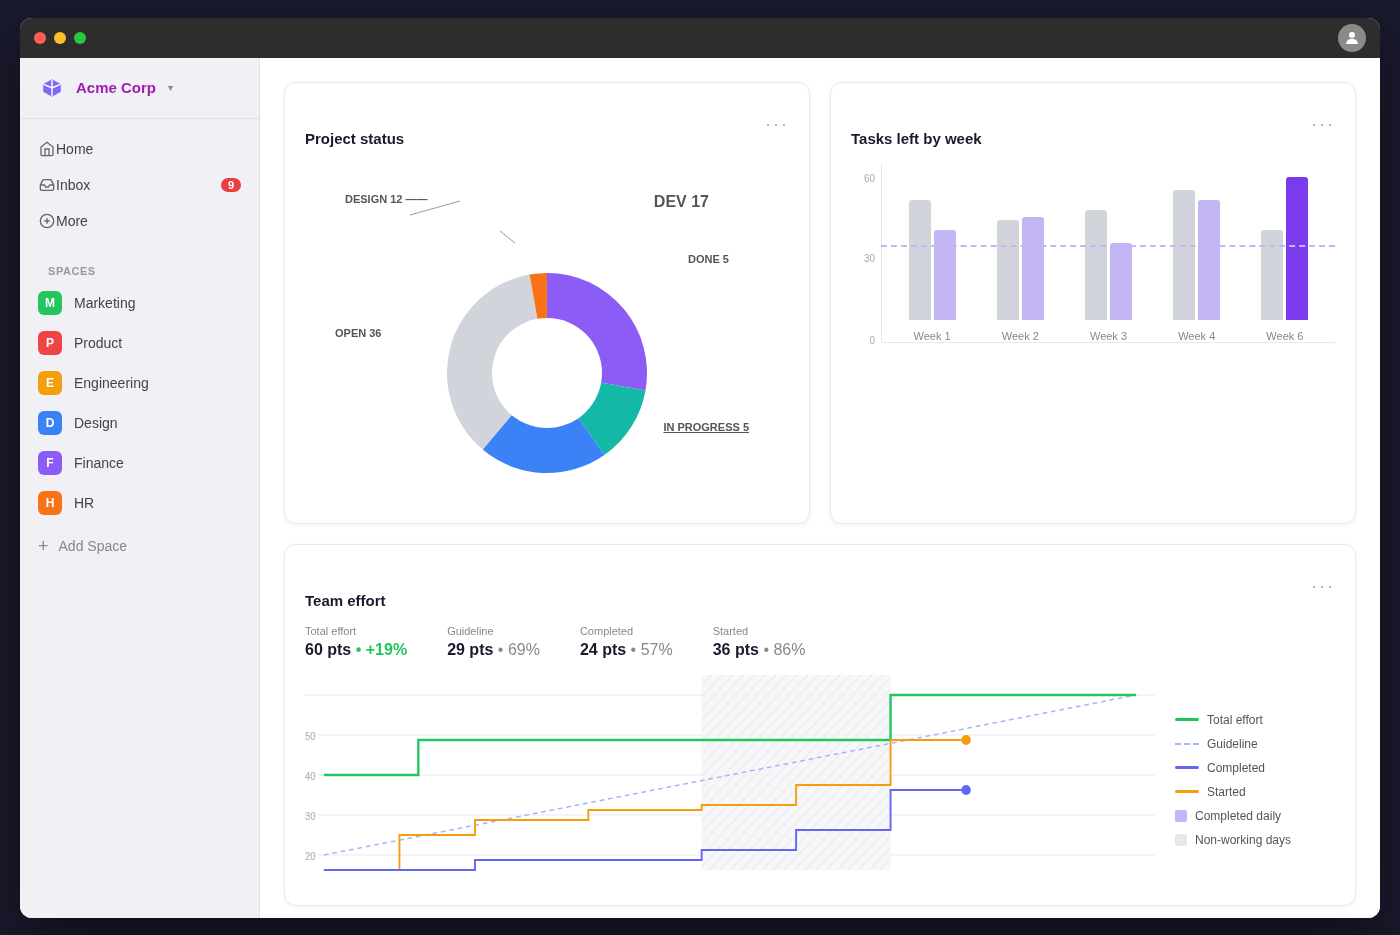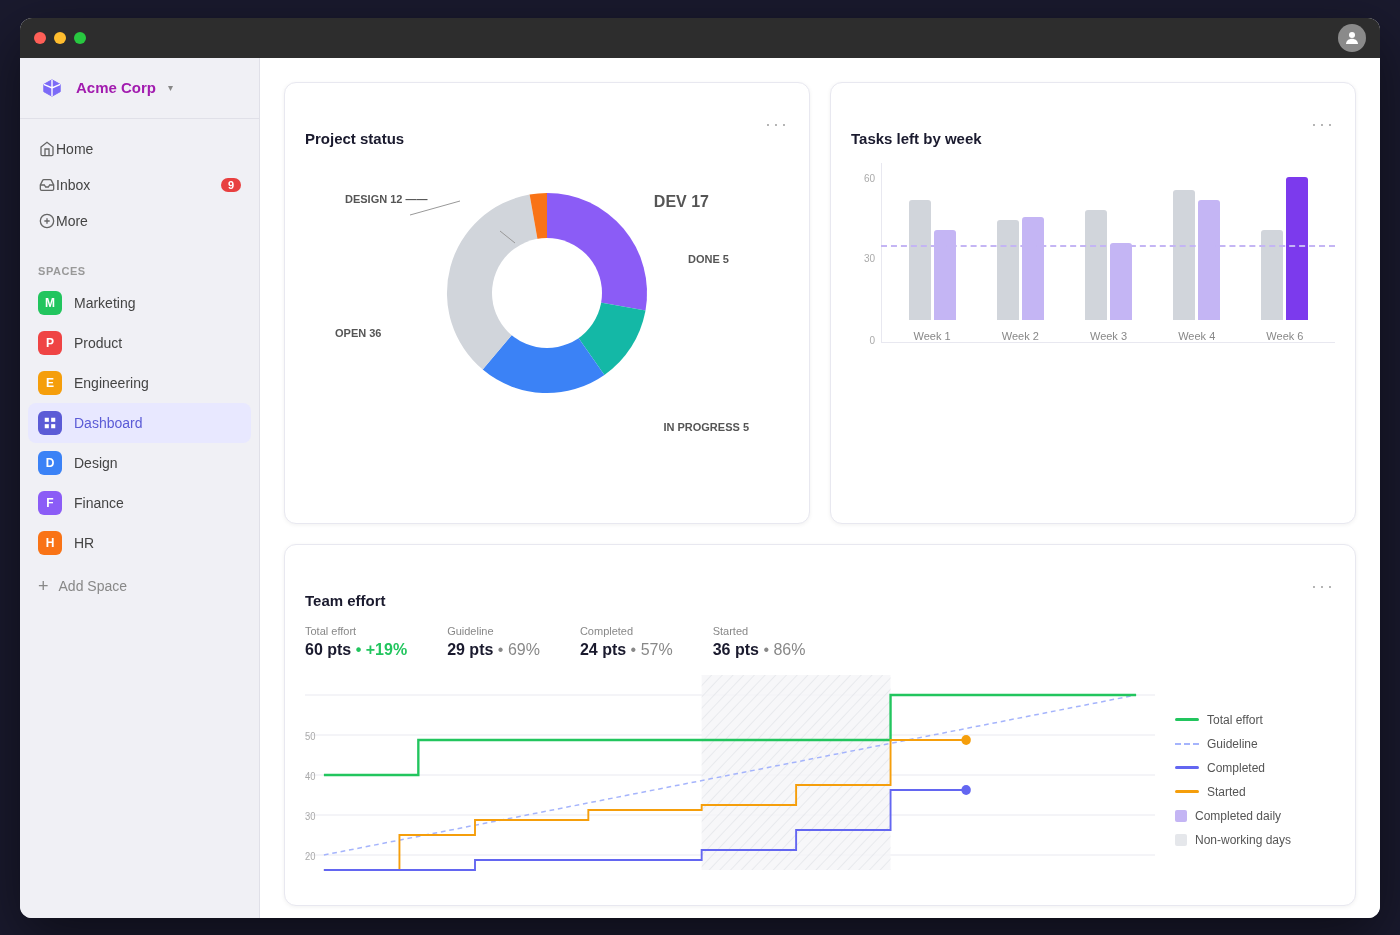--- a/index.html
+++ b/index.html
@@ -128,21 +128,21 @@
       padding: 1px 7px;
       min-width: 20px;
       text-align: center;
     }
     .sidebar-section-label {
       font-size: 11px;
       font-weight: 600;
       color: #999;
       text-transform: uppercase;
       letter-spacing: 0.05em;
-      padding: 14px 18px 6px;
+      padding: 14px 28px 6px;
     }
     .sidebar-space-item {
       display: flex;
       align-items: center;
       gap: 12px;
       padding: 8px 18px;
       cursor: pointer;
       font-size: 14px;
       color: #444;
     }
@@ -225,21 +225,21 @@
     }
     .card-menu {
       font-size: 18px;
       color: #aaa;
       cursor: pointer;
       letter-spacing: 2px;
     }
     
     .pie-container {
       display: flex;
-      align-items: flex-start;
+      align-items: flex-end;
       justify-content: center;
       padding: 10px 0;
       position: relative;
       height: 340px;
     }
     
     .bar-chart-area {
       height: 340px;
       padding: 0;
       position: relative;
@@ -406,31 +406,20 @@
           <span>Marketing</span>
         </div>
         <div class="sidebar-space-item">
           <div class="space-icon space-icon-P">P</div>
           <span>Product</span>
         </div>
         <div class="sidebar-space-item">
           <div class="space-icon space-icon-E">E</div>
           <span>Engineering</span>
         </div>
-        <div class="sidebar-space-item active">
-          <div class="dashboard-icon">
-            <svg width="14" height="14" viewBox="0 0 24 24" fill="white">
-                <rect x="3" y="3" width="7" height="7"></rect>
-                <rect x="14" y="3" width="7" height="7"></rect>
-                <rect x="3" y="14" width="7" height="7"></rect>
-                <rect x="14" y="14" width="7" height="7"></rect>
-              </svg>
-          </div>
-          <span>Dashboard</span>
-        </div>
         <div class="sidebar-space-item">
           <div class="space-icon space-icon-D">D</div>
           <span>Design</span>
         </div>
         <div class="sidebar-space-item">
           <div class="space-icon space-icon-F">F</div>
           <span>Finance</span>
         </div>
         <div class="sidebar-space-item">
           <div class="space-icon space-icon-H">H</div>
@@ -449,21 +438,21 @@
       <div class="card">
         <div class="card-header">
           <span class="card-title">Project status</span>
           <span class="card-menu">···</span>
         </div>
         <div class="pie-container">
 
           <div style="position:absolute;top:30px;left:40px;font-size:11px;font-weight:600;color:#555;">DESIGN 12 ——</div>
           <div style="position:absolute;top:30px;right:80px;font-size:16px;font-weight:600;color:#555;">DEV 17</div>
           <div style="position:absolute;top:90px;right:60px;font-size:11px;font-weight:600;color:#555;">DONE 5</div>
-          <div style="position:absolute;bottom:70px;right:40px;font-size:11px;font-weight:600;color:#555;">IN PROGRESS 5</div>
+          <div style="position:absolute;bottom:70px;right:40px;font-size:11px;font-weight:600;color:#555;text-decoration:underline;">IN PROGRESS 5</div>
           <div style="position:absolute;top:50%;left:30px;transform:translateY(-50%);font-size:11px;font-weight:600;color:#555;">OPEN 36</div>
           <svg width="240" height="240" viewBox="-120 -120 240 240">
 
             <path d="M0,0 L0,-100 A100,100,0,0,1,98.5,17.4 Z" fill="#8b5cf6"></path>
 
             <path d="M0,0 L98.5,17.4 A100,100,0,0,1,57.4,81.9 Z" fill="#14b8a6"></path>
 
             <path d="M0,0 L57.4,81.9 A100,100,0,0,1,-64.3,76.6 Z" fill="#3b82f6"></path>
 
             <path d="M0,0 L-64.3,76.6 A100,100,0,0,1,-17.4,-98.5 Z" fill="#d1d5db"></path>

